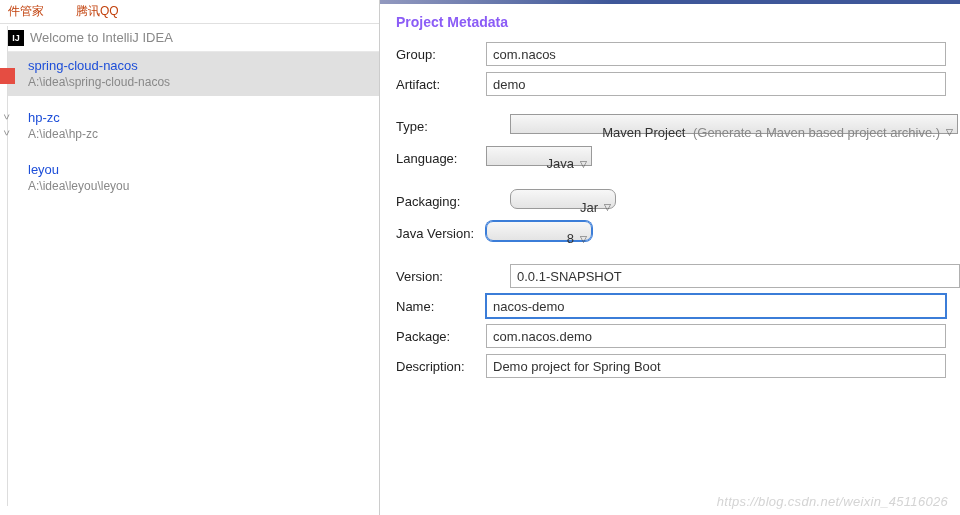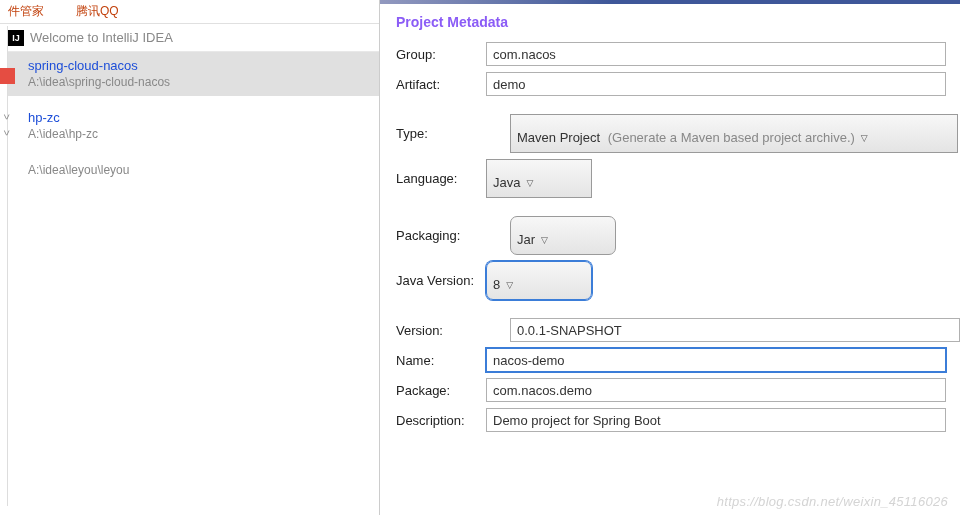--- a/index.html
+++ b/index.html
@@ -31,21 +31,21 @@
     
     .form-row { display: flex; align-items: center; margin-bottom: 6px; }
     .form-label { width: 94px; color: #222; font-size: 13px; padding-left: 4px; }
     .form-control { flex: 1; max-width: 460px; }
     
     .form-row.gap-top { margin-top: 12px; gap: 24px; }
     
     input.txt { width: 100%; height: 24px; padding: 2px 6px; border: 1px solid #b0b0b0; font-size: 13px; color: #333; }
     input.txt.focused { border: 1px solid #3b7dd8; box-shadow: 0 0 0 1px #3b7dd8; outline: none; }
     
-    .select { display: inline-flex; align-items: center; justify-content: flex-start; height: 39px; padding: 8px 4px 0 6px; border: 1px solid #9a9a9a; background: linear-gradient(#f7f7f7, #e4e4e4); font-size: 13px; color: #333; cursor: pointer; }
+    .select { display: inline-flex; align-items: center; justify-content: flex-end; height: 20px; padding: 16px 4px 0 6px; border: 1px solid #9a9a9a; background: linear-gradient(#f7f7f7, #e4e4e4); font-size: 13px; color: #333; cursor: pointer; }
     .select .chev { font-size: 9px; color: #555; margin-left: 6px; }
     .select.focused { border: 1px solid #3b7dd8; box-shadow: 0 0 0 1px #3b7dd8; }
     .select.wide { width: 448px; }
     .select.narrow { width: 106px; }
     .select.med { width: 106px; border-radius: 7px; }
     .select .hint { color: #888; margin-left: 4px; }
     
     .watermark { position: absolute; right: 12px; bottom: 6px; color: #d4d4d4; font-size: 13px; font-style: italic; letter-spacing: 0.3px; }
   </style>
 </head>
@@ -71,20 +71,21 @@
       <div class="project-name">spring-cloud-nacos</div>
       <div class="project-path">A:\idea\spring-cloud-nacos</div>
     </div>
     <div class="project-gap"></div>
     <div class="project-item">
       <div class="project-name">hp-zc</div>
       <div class="project-path">A:\idea\hp-zc</div>
     </div>
     <div class="project-gap"></div>
     <div class="project-item">
+      <div class="project-name">leyou</div>
       <div class="project-path">A:\idea\leyou\leyou</div>
     </div>
   </div>
 </div>
 
 <div class="right-panel">
   <div class="section-title">Project Metadata</div>
 
   <div class="form-row">
     <div class="form-label">Group:</div>

